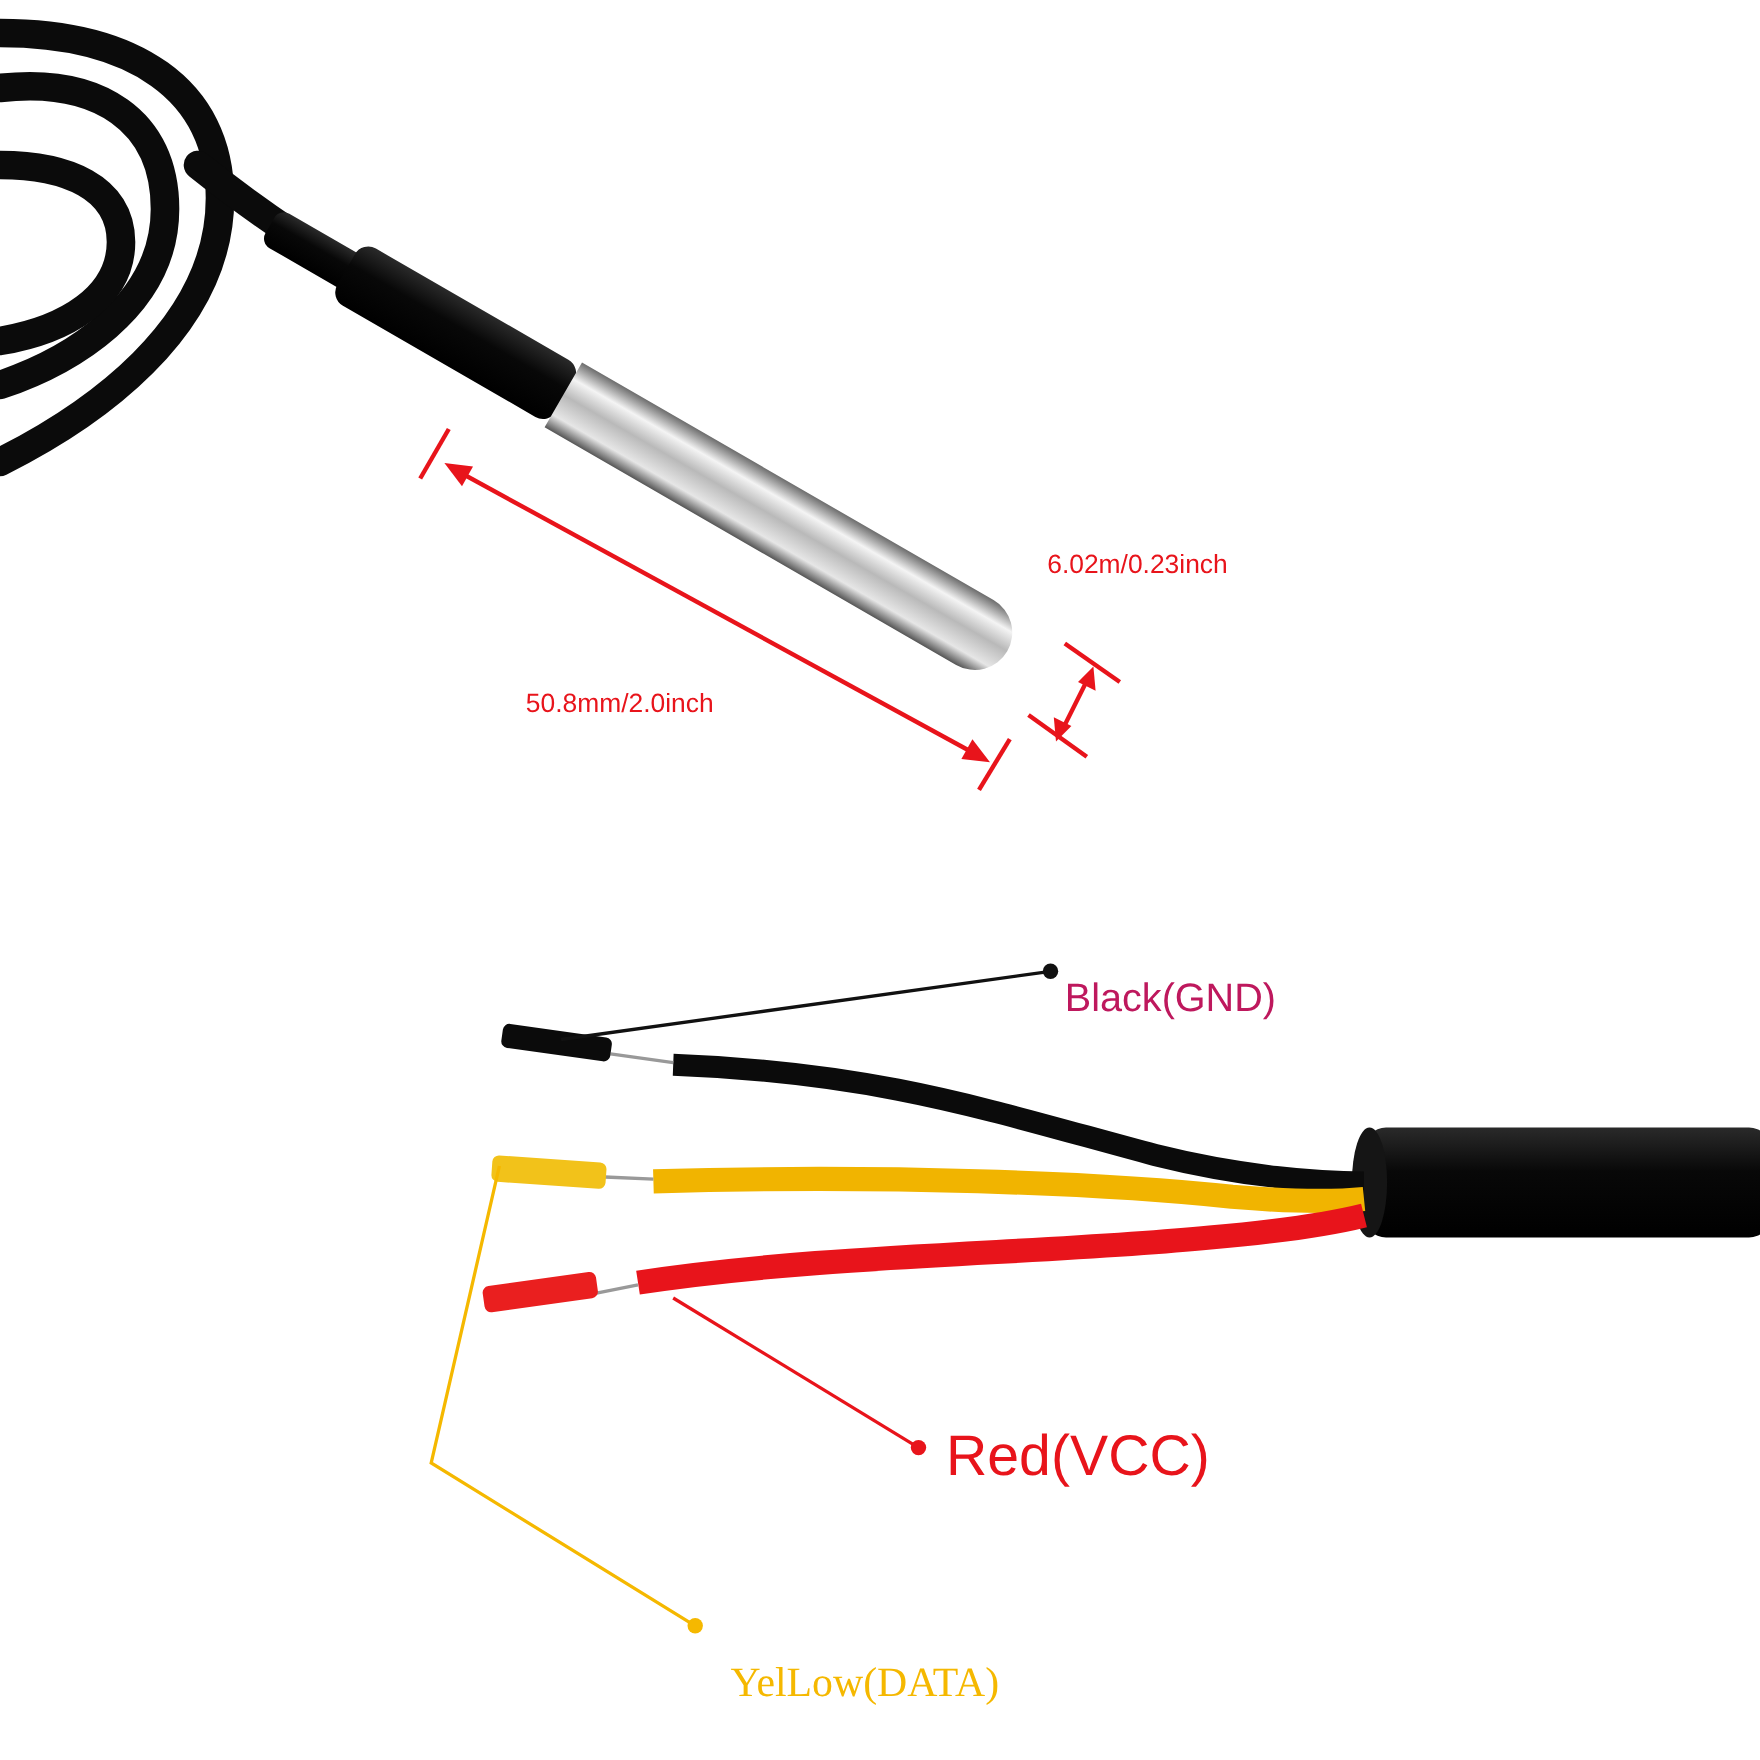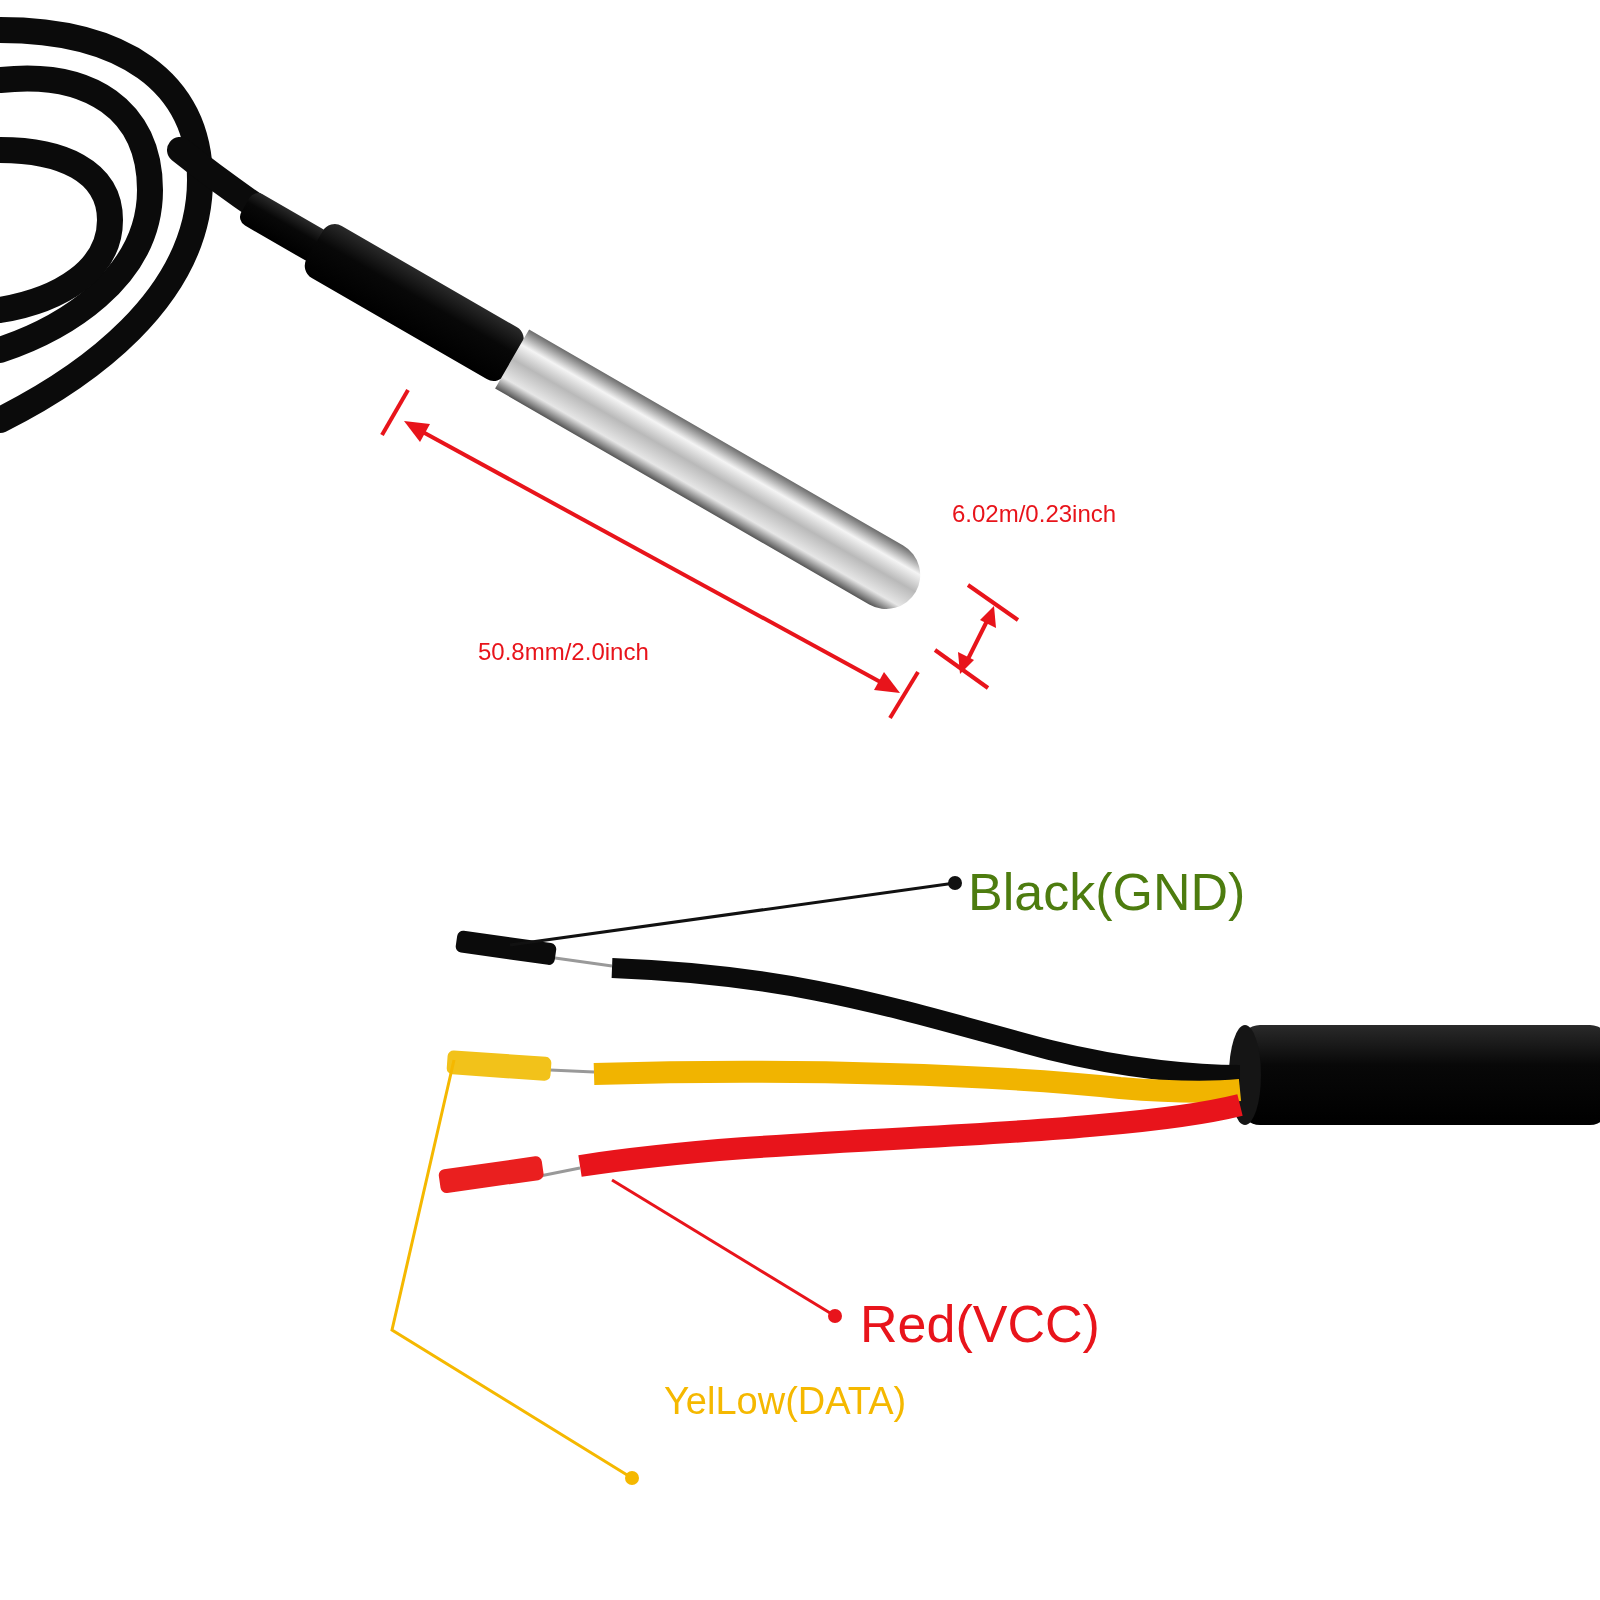--- a/index.html
+++ b/index.html
@@ -1,21 +1,21 @@
 <!DOCTYPE html>
 <html><head>
 <meta charset="utf-8">
 <style>
   html, body { margin: 0; padding: 0; background: #ffffff; }
   body { width: 1600px; height: 1600px; position: relative; overflow: hidden;
          font-family: "Liberation Sans", sans-serif; }
   svg.scene { position: absolute; left: 0; top: 0; }
   .label { position: absolute; white-space: nowrap; font-family: "Liberation Sans", sans-serif; }
   .dim { color: #e8141b; font-size: 24px; }
-  .black { color: #4d7c0f; font-size: 52px; }
+  .black { color: #be185d; font-size: 36px; margin-top: 24px; }
   .red { color: #e8141b; font-size: 52px; }
   .yellow { color: #f5b800; font-size: 38px; }
 </style>
 </head>
 <body>
 
 <svg class="scene" width="1600" height="1600" viewBox="0 0 1600 1600">
   <defs>
     <linearGradient id="steel" x1="0" y1="0" x2="0" y2="1">
       <stop offset="0" stop-color="#6d6d6d"></stop>
@@ -94,16 +94,16 @@
     <line x1="612" y1="1180" x2="835" y2="1316" stroke="#e8141b" stroke-width="3"></line>
     <circle cx="835" cy="1316" r="7" fill="#e8141b"></circle>
   </g>
   <g fill="none" stroke="#f5b800" stroke-width="3">
     <polyline points="454,1060 392,1330 632,1478"></polyline>
     <circle cx="632" cy="1478" r="7" fill="#f5b800" stroke="none"></circle>
   </g>
 </svg>
 
 <div class="label dim" style="left:952px; top:500px;">6.02m/0.23inch</div>
-<div class="label dim" style="left:478px; top:626px;margin-top:12px;">50.8mm/2.0inch</div>
+<div class="label dim" style="left:478px; top:626px;">50.8mm/2.0inch</div>
 <div class="label black" style="left:968px; top:862px;">Black(GND)</div>
 <div class="label red" style="left:860px; top:1294px;">Red(VCC)</div>
-<div class="label yellow" style="left:664px; top:1380px;">YelLow(DATA)</div>
+<div class="label yellow" style="left:664px; top:1508px;font-family:Liberation Serif, serif;">YelLow(DATA)</div>
 
 </body></html>

